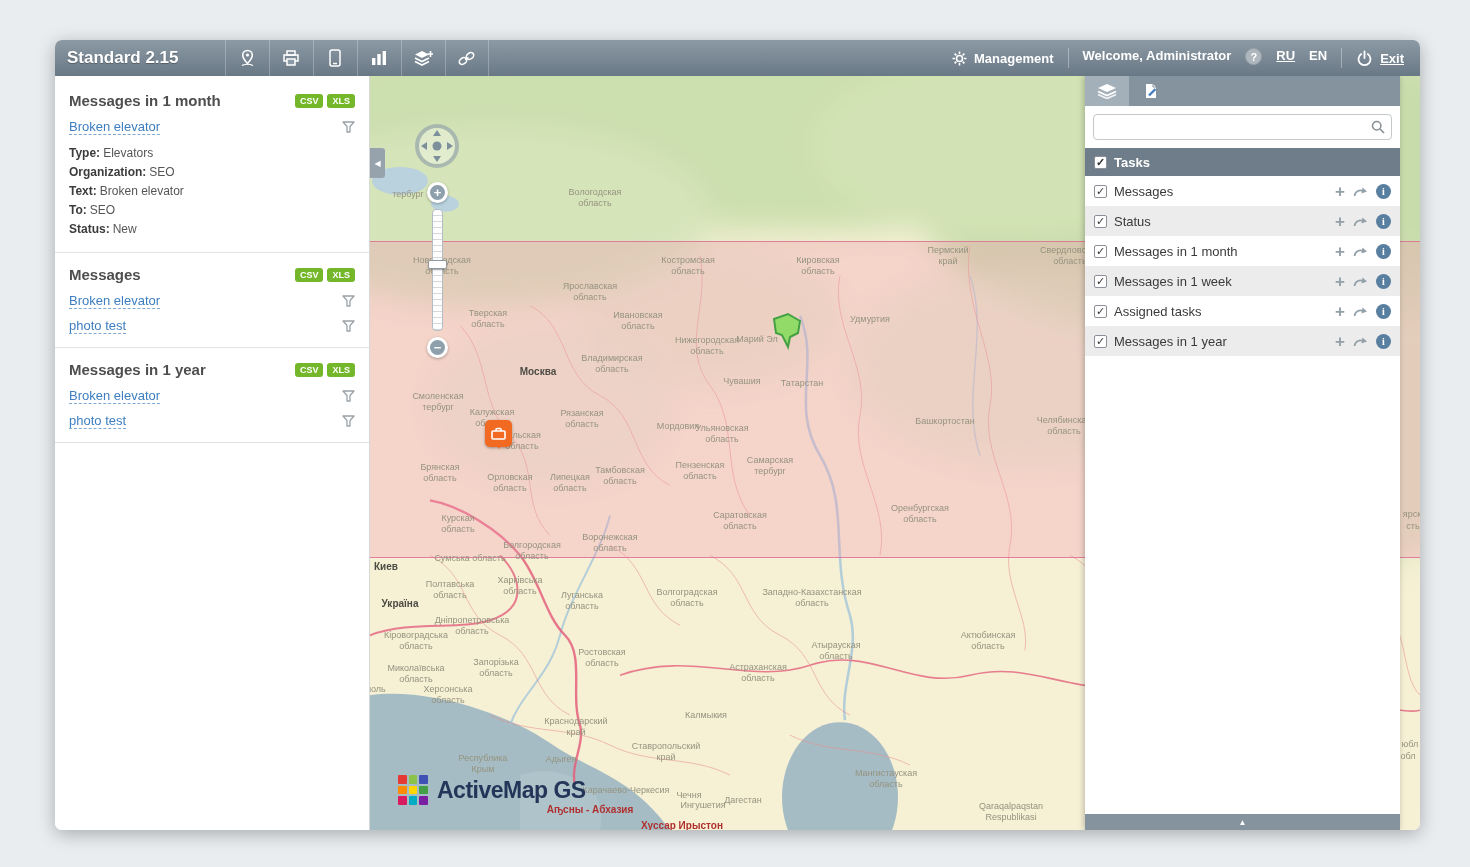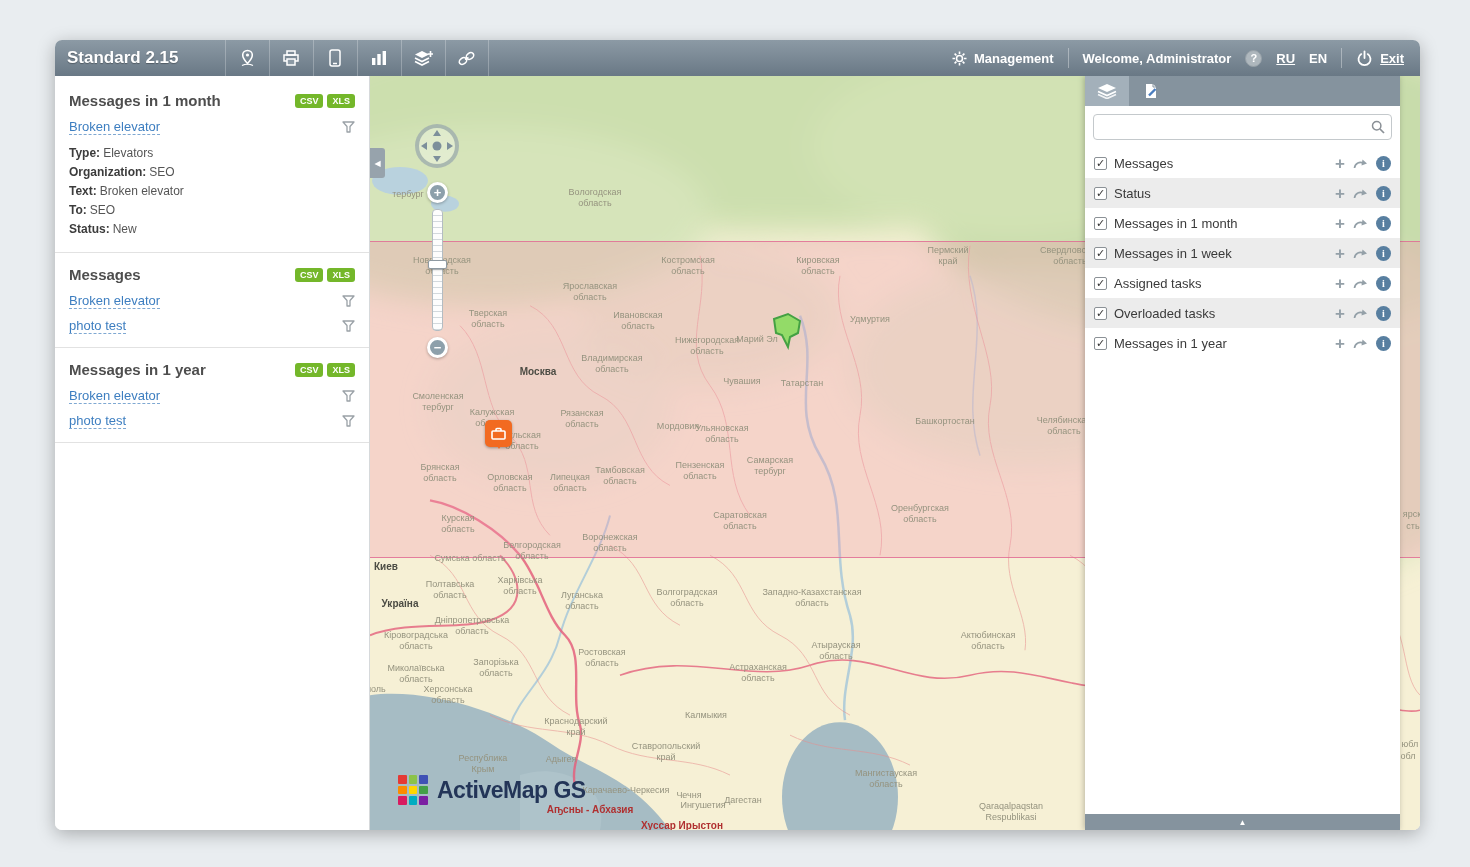--- a/index.html
+++ b/index.html
@@ -7,21 +7,21 @@
 .stage{position:relative;width:1470px;height:867px}
 .window{position:absolute;left:55px;top:40px;width:1365px;height:790px;background:#fff;border-radius:7px;box-shadow:0 4px 18px rgba(0,0,0,.28);overflow:hidden;display:flex;flex-direction:column}
 
 .topbar{flex:0 0 36px;background:linear-gradient(#8b99a4,#69playing?.0)}
 .topbar{flex:0 0 36px;background:linear-gradient(#8c9aa5,#68playing)}
 .topbar{flex:0 0 36px;background:linear-gradient(#8c9aa5,#697885);display:flex;align-items:center;color:#fff;padding:0 16px 0 12px}
 .tb-title{font-size:17px;font-weight:bold;text-shadow:0 1px 1px rgba(0,0,0,.3);margin-right:46px}
 .tb-tools{display:flex;align-items:stretch;height:100%}
 .tb-cell{width:44px;display:flex;align-items:center;justify-content:center;border-left:1px solid rgba(255,255,255,.25);cursor:pointer}
 .tb-cell:last-child{border-right:1px solid rgba(255,255,255,.25)}
-.tb-right{margin-left:auto;display:flex;align-items:center;gap:14px;font-size:13px;font-weight:bold}
+.tb-right{margin-left:auto;display:flex;gap:14px;font-size:13px;font-weight:bold}
 .tb-sep{width:1px;height:20px;background:rgba(255,255,255,.35)}
 .tb-mgmt,.tb-exit{display:flex;align-items:center;gap:7px;cursor:pointer}
 .tb-exit .lbl,.tb-lang.active{text-decoration:underline}
 .tb-lang{cursor:pointer;color:#fff}
 .q-badge{width:17px;height:17px;border-radius:50%;background:#aeb7bd;border:1px solid #97a1a8;color:#fff;font-size:11px;display:flex;align-items:center;justify-content:center;cursor:pointer;font-weight:bold}
 
 .main{flex:1;display:flex;min-height:0;position:relative}
 
 .left-panel{flex:0 0 315px;background:#fff;border-right:1px solid #d6d9db;padding:12px 14px;overflow:hidden;z-index:7}
 .sec-head{display:flex;align-items:center;margin:4px 0 10px}
@@ -492,20 +492,24 @@
                 </svg>
           </div>
         </div>
         <div class="rp-search">
           <input value="" style="">
           <span class="mag"><svg width="14" height="14" viewBox="0 0 14 14">
                   <circle cx="5.7" cy="5.7" r="4.2" fill="none" stroke="#8a9096" stroke-width="1.5"></circle>
                   <line x1="9" y1="9" x2="13" y2="13" stroke="#8a9096" stroke-width="1.7"></line>
                 </svg></span>
         </div>
+        <div class="rp-group">
+          <span class="cb"></span>
+          <span>Tasks</span>
+        </div>
         <div class="rp-rows">
 
           <div class="rp-row">
             <span class="cb"></span>
             <span>Messages</span>
             <span class="rp-icons">
                   <span class="plus-icon"></span>
                   <span class="arrow-icon">
                     <svg width="15" height="11" viewBox="0 0 15 11">
                       <path d="M1.5,10 C2,5 7,3 10.5,5.5" fill="none" stroke="#94a0a8" stroke-width="1.7"></path>
@@ -566,34 +570,20 @@
                     <svg width="15" height="11" viewBox="0 0 15 11">
                       <path d="M1.5,10 C2,5 7,3 10.5,5.5" fill="none" stroke="#94a0a8" stroke-width="1.7"></path>
                       <polygon points="9.5,1.5 14,5.5 8.5,7.5" fill="#94a0a8"></polygon>
                     </svg>
                   </span>
                   <span class="info-icon"></span>
                 </span>
           </div>
           <div class="rp-row">
             <span class="cb"></span>
-            <span>Overloaded tasks</span>
-            <span class="rp-icons">
-                  <span class="plus-icon"></span>
-                  <span class="arrow-icon">
-                    <svg width="15" height="11" viewBox="0 0 15 11">
-                      <path d="M1.5,10 C2,5 7,3 10.5,5.5" fill="none" stroke="#94a0a8" stroke-width="1.7"></path>
-                      <polygon points="9.5,1.5 14,5.5 8.5,7.5" fill="#94a0a8"></polygon>
-                    </svg>
-                  </span>
-                  <span class="info-icon"></span>
-                </span>
-          </div>
-          <div class="rp-row">
-            <span class="cb"></span>
             <span>Messages in 1 year</span>
             <span class="rp-icons">
                   <span class="plus-icon"></span>
                   <span class="arrow-icon">
                     <svg width="15" height="11" viewBox="0 0 15 11">
                       <path d="M1.5,10 C2,5 7,3 10.5,5.5" fill="none" stroke="#94a0a8" stroke-width="1.7"></path>
                       <polygon points="9.5,1.5 14,5.5 8.5,7.5" fill="#94a0a8"></polygon>
                     </svg>
                   </span>
                   <span class="info-icon"></span>

